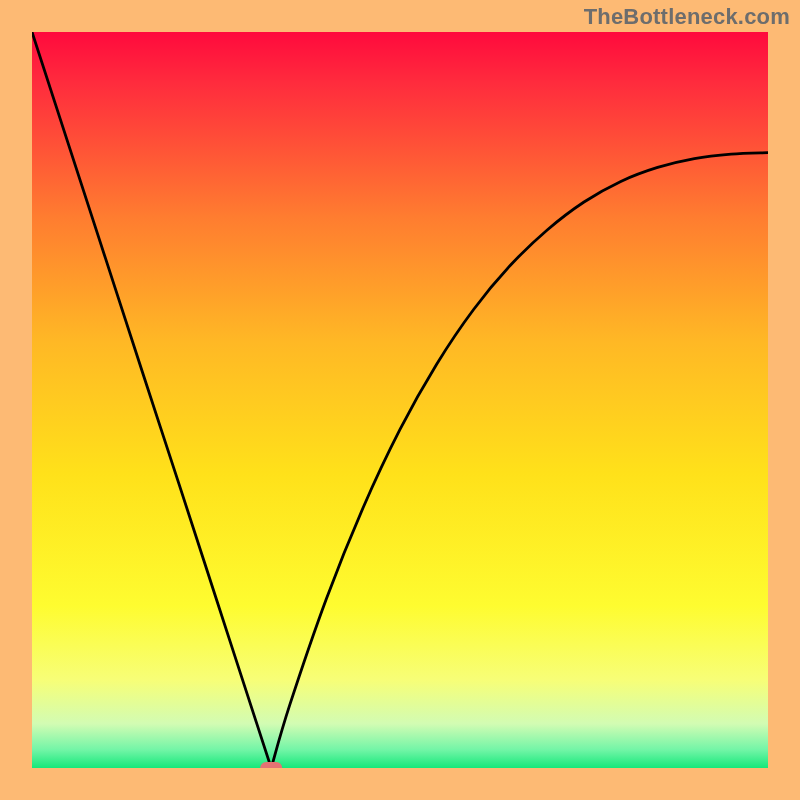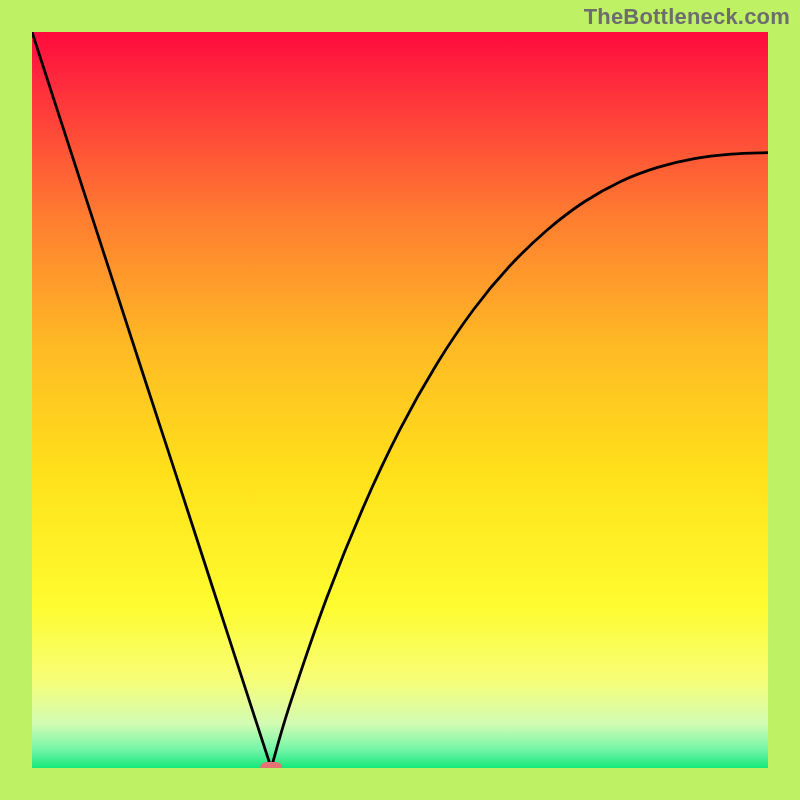--- a/index.html
+++ b/index.html
@@ -8,21 +8,21 @@
     width: 800px;
     height: 800px;
     overflow: hidden;
     background: #000;
     font-family: Arial, Helvetica, sans-serif;
   }
   .frame {
     position: relative;
     width: 800px;
     height: 800px;
-    background: #bef264;
+    background: #fdba74;
   }
   .watermark {
     position: absolute;
     top: 4px;
     right: 10px;
     font-size: 22px;
     font-weight: 600;
     color: #6d6d6d;
     letter-spacing: 0.2px;
     z-index: 10;

